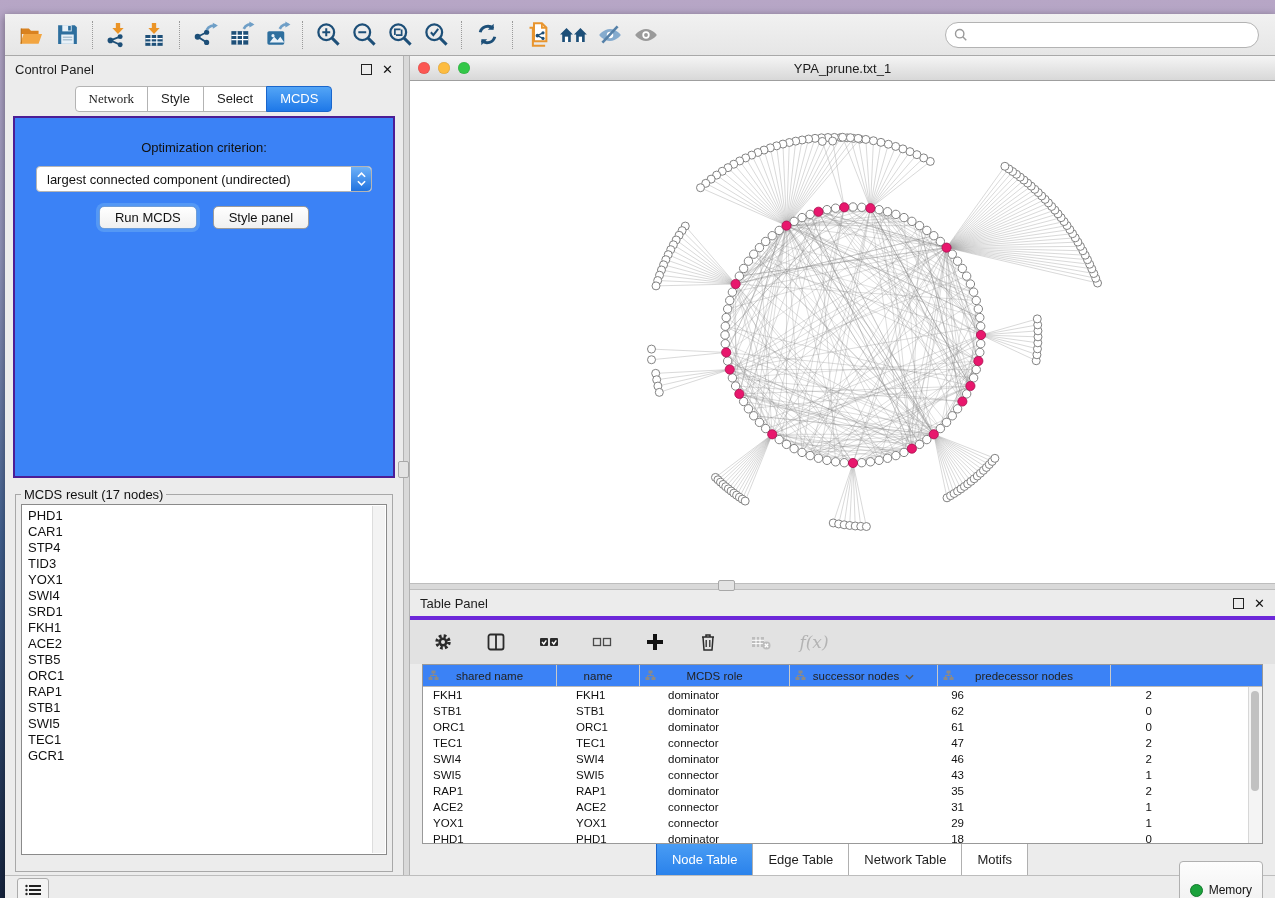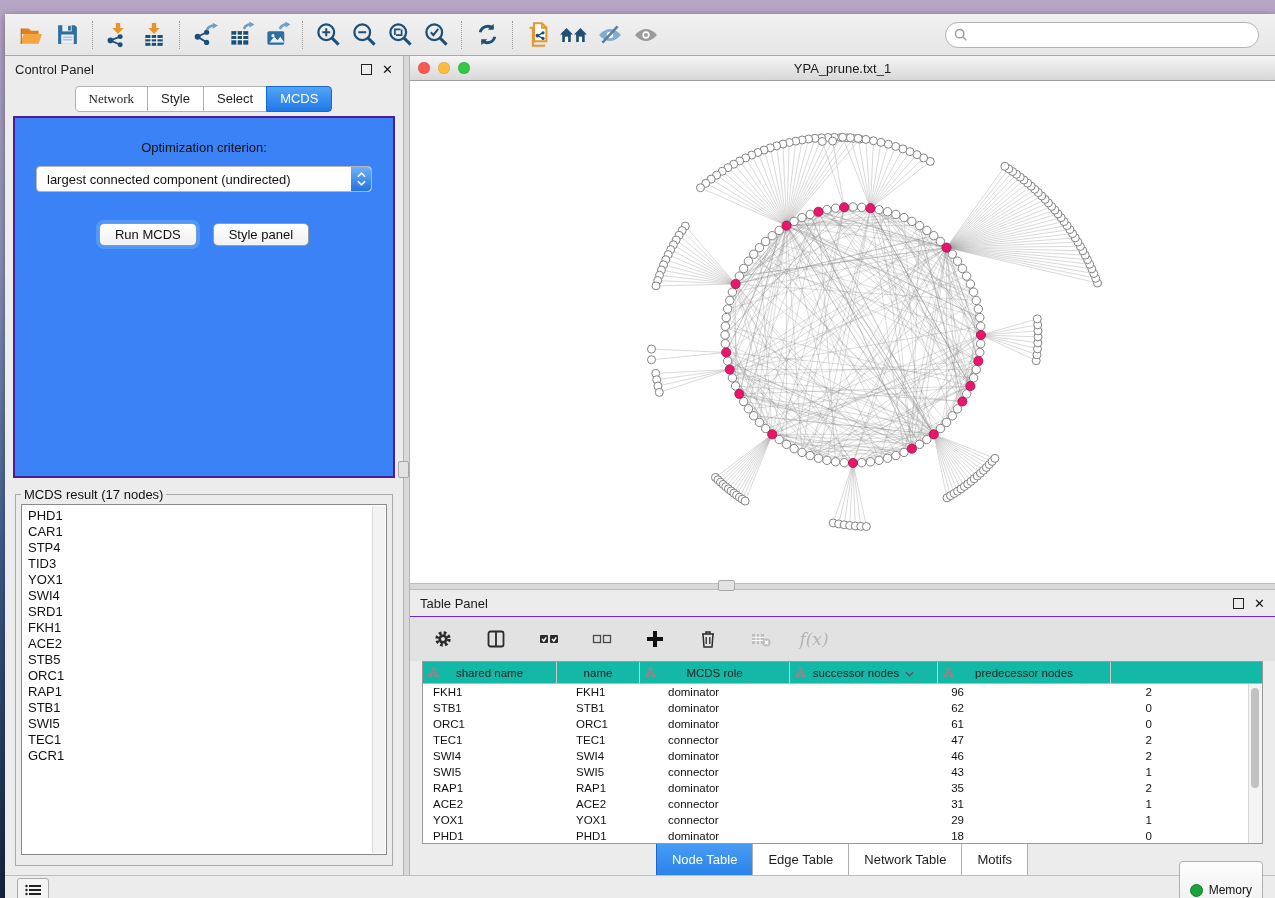--- a/index.html
+++ b/index.html
@@ -27,50 +27,50 @@
   #cp-tabs{flex:none;display:flex;justify-content:center;margin:4px 0 2px 0;}
   .cp-tab{font-size:13px;padding:4px 13px;background:#fff;border:1px solid #b3b3b3;margin-left:-1px;color:#1d1d1d;cursor:pointer;}
   .cp-tab:first-child{border-radius:4px 0 0 4px;font-family:Liberation Serif, serif;}
   .cp-tab:last-child{border-radius:0 4px 4px 0;}
   .cp-tab.active{background:linear-gradient(#53a5f6,#1e78e8);border-color:#1a66cc;color:#fff;}
   #cp-content{flex:none;height:358px;margin:2px 8px 0 8px;border:2px solid #4c1d95;background:#3b82f6;}
   #opt-label{text-align:center;margin-top:22px;font-size:13px;color:#111;}
   #opt-select{width:334px;height:24px;margin:11px auto 0 auto;background:#fff;border:1px solid #b5b5b5;border-radius:4px;display:flex;align-items:center;cursor:pointer;}
   #opt-select .val{flex:1;font-size:13px;padding-left:10px;color:#111;white-space:nowrap;}
   #opt-select .stepper{width:20px;height:24px;flex:none;border-radius:0 4px 4px 0;background:linear-gradient(#6db1f8,#2173df);display:flex;flex-direction:column;align-items:center;justify-content:center;gap:2px;}
-  .btnrow{display:flex;justify-content:center;gap:16px;margin-top:31px;}
+  .btnrow{display:flex;justify-content:center;gap:16px;margin-top:14px;}
   .mac-btn{font-size:13px;color:#111;background:linear-gradient(#ffffff,#f0f0f0);border:1px solid #9c9c9c;border-radius:5px;padding:3px 15px;cursor:pointer;font-family:inherit;}
   .mac-btn.focus{box-shadow:0 0 0 3px rgba(98,165,245,.65);border-color:#6f9ed8;}
-  #mcds-box{flex:none;margin:9px 10px 12px 10px;border:1px solid #a8a8a8;padding:2px 5px 10px 5px;}
+  #mcds-box{flex:none;margin:9px 10px 12px 10px;border:1px solid #a8a8a8;padding:2px 5px 16px 5px;}
   #mcds-box legend{font-size:13px;padding:0 3px;color:#111;}
   #mcds-list{height:346px;background:#fff;border:1px solid #8a8a8a;position:relative;overflow:hidden;font-size:13px;padding:3px 0 0 6px;}
   .mcds-item{height:16px;line-height:16px;color:#111;cursor:default;}
   #mcds-scroll{position:absolute;top:1px;right:1px;bottom:1px;width:12px;background:#f3f3f3;border-left:1px solid #ddd;}
   
   #vsplit{width:5px;flex:none;background:#d9d9d9;border-left:1px solid #b3b3b3;border-right:1px solid #b3b3b3;position:relative;cursor:col-resize;}
   #vsplit .grip{position:absolute;left:-6px;top:405px;width:9px;height:15px;background:#e3e3e3;border:1px solid #a8a8a8;border-radius:2px;}
   
   #rightcol{flex:1;display:flex;flex-direction:column;min-width:0;min-height:0;}
   #netwin{flex:none;display:flex;flex-direction:column;}
   #net-titlebar{height:24px;flex:none;background:linear-gradient(#f5f5f5,#d8d8d8);border-bottom:1px solid #9f9f9f;display:flex;align-items:center;position:relative;}
   .tl{width:12px;height:12px;border-radius:50%;margin-left:8px;flex:none;box-shadow:inset 0 0 1px rgba(0,0,0,.35);cursor:pointer;}
   #net-title{position:absolute;left:0;right:0;text-align:center;font-size:13px;color:#1c1c1c;pointer-events:none;}
   #net-canvas{height:502px;background:#ffffff;position:relative;overflow:hidden;}
   
   #hsplit{height:5px;flex:none;background:#d9d9d9;border-top:1px solid #bdbdbd;border-bottom:1px solid #bdbdbd;position:relative;cursor:row-resize;}
   #hsplit .grip{position:absolute;left:308px;top:-4px;width:15px;height:9px;background:#e3e3e3;border:1px solid #a8a8a8;border-radius:2px;}
   
   #tpanel{flex:1;display:flex;flex-direction:column;background:#ececec;min-height:0;}
-  #ttoolbar{height:44px;flex:none;background:#e2e2e2;border-top:1px solid #6d28d9;display:flex;align-items:center;padding-left:20px;gap:27px;}
+  #ttoolbar{height:44px;flex:none;background:#e2e2e2;border-top:4px solid #6d28d9;display:flex;align-items:center;padding-left:20px;gap:27px;}
   .ticon{width:26px;height:26px;display:flex;align-items:center;justify-content:center;flex:none;cursor:pointer;}
   .ticon.disabled{cursor:default;}
   .fx{font-family:"DejaVu Serif","Liberation Serif",serif;font-style:italic;font-size:17px;color:#b3b3b3;}
   #tablewrap{flex:1;margin:0 12px;border:1px solid #999;background:#fff;position:relative;overflow:hidden;min-height:0;}
   .tr{display:flex;}
-  .th{height:21px;background:#14b8a6;border-right:1px solid #c9c9c9;border-bottom:1px solid #b9b9b9;display:flex;align-items:center;justify-content:center;font-size:11.5px;color:#222;position:relative;cursor:pointer;}
+  .th{height:21px;background:#3b82f6;border-right:1px solid #c9c9c9;border-bottom:1px solid #b9b9b9;display:flex;align-items:center;justify-content:center;font-size:11.5px;color:#222;position:relative;cursor:pointer;}
   .th .hicon{position:absolute;left:5px;top:5px;}
   .th .sort{margin-left:6px;color:#555;}
   .td{height:16px;line-height:16px;font-size:11.5px;color:#111;padding:0;white-space:nowrap;overflow:hidden;}
   .td.textcol{padding-left:10px;}
   .td.num{text-align:right;padding-right:16px;}
   .c0{width:133px;flex:none;}
   .c1{width:82px;flex:none;}
   .c2{width:149px;flex:none;}
   .c3{width:147px;flex:none;}
   .c4{width:172px;flex:none;}

